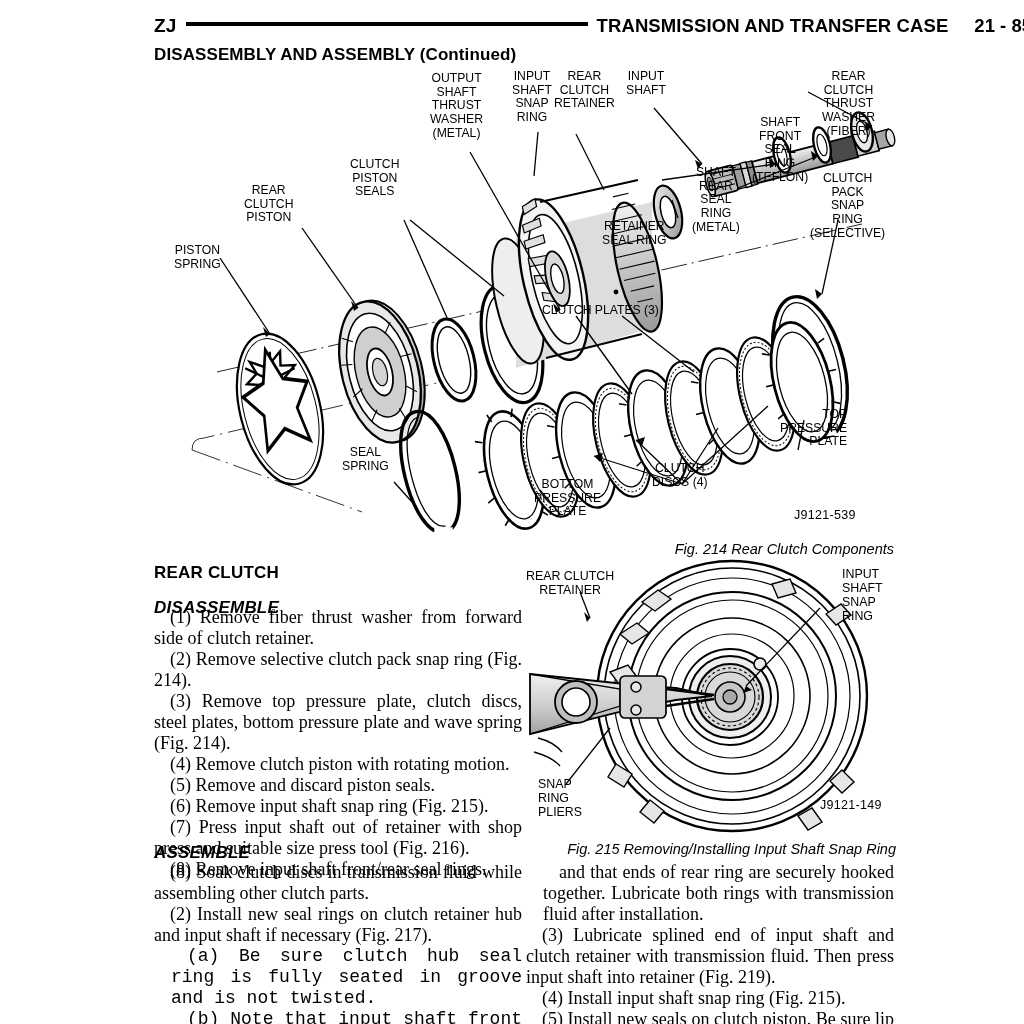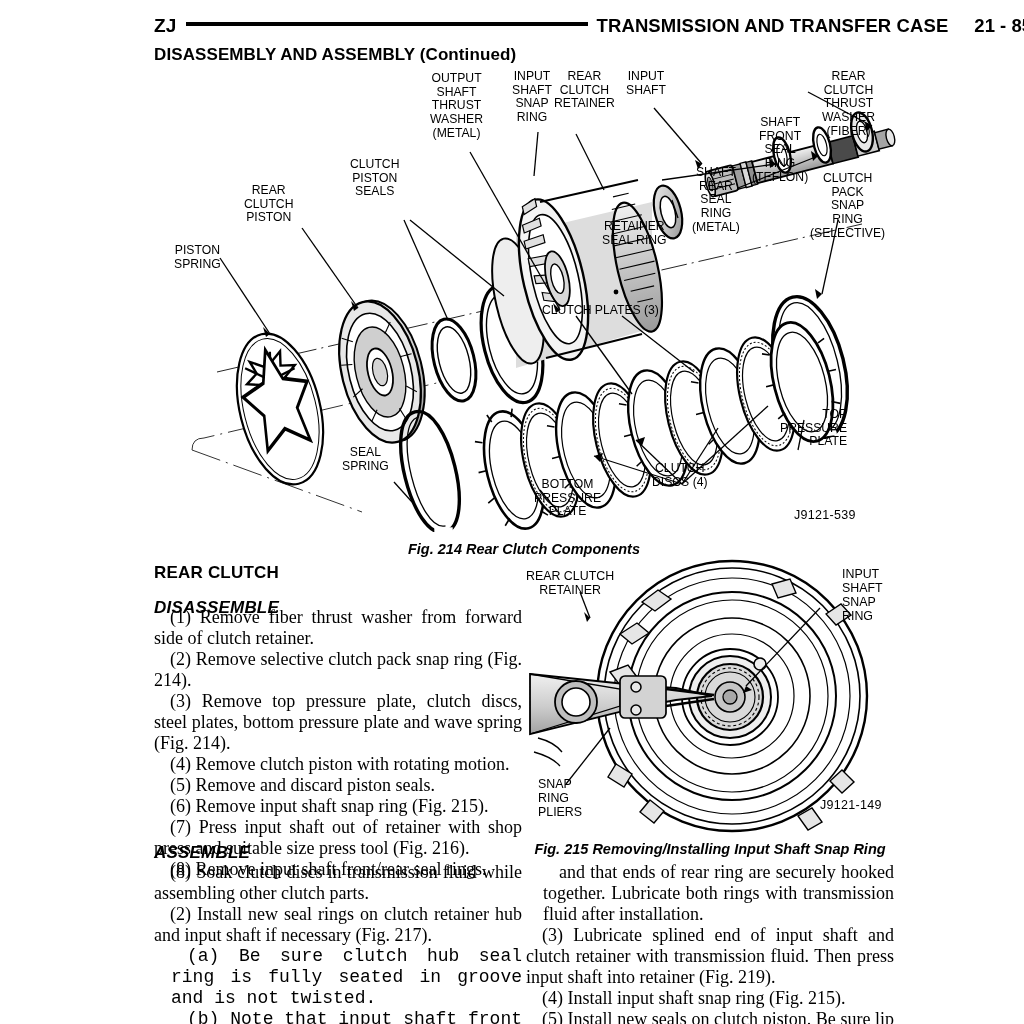--- a/index.html
+++ b/index.html
@@ -18,21 +18,21 @@
   .runhead .zj{font-family:"Liberation Sans",sans-serif;font-weight:bold;font-size:19px;letter-spacing:.2px;}
   .runhead .rule{flex:0 0 auto;width:402px;height:4px;background:#000;margin:0 9px 4px 9px;}
   .runhead .title{font-family:"Liberation Sans",sans-serif;font-weight:bold;font-size:18.5px;letter-spacing:.1px;white-space:nowrap;}
   .runhead .pageno{font-family:"Liberation Sans",sans-serif;font-weight:bold;font-size:18.5px;margin-left:26px;white-space:nowrap;text-align:right;}
 
   .subhead{position:absolute;left:142px;top:45px;font-family:"Liberation Sans",sans-serif;font-weight:bold;font-size:17px;letter-spacing:.1px;}
 
   
   .fig214{position:absolute;left:150px;top:72px;width:740px;height:460px;}
   .fig214 svg{display:block;}
-  .cap{position:absolute;font-family:"Liberation Sans",sans-serif;font-style:italic;font-weight:bold;font-size:14.5px;text-align:center;}
+  .cap{position:absolute;font-family:"Liberation Sans",sans-serif;font-style:italic;font-weight:normal;font-size:14.5px;text-align:right;}
   #cap214{left:142px;top:541px;width:740px;}
   #cap215{left:512px;top:841px;width:372px;}
 
   .jno{font-family:"Liberation Sans",sans-serif;font-size:12.5px;letter-spacing:.3px;}
 
   
   .h1{position:absolute;font-family:"Liberation Sans",sans-serif;font-weight:bold;font-size:17px;letter-spacing:.2px;}
   .h2{position:absolute;font-family:"Liberation Sans",sans-serif;font-weight:bold;font-style:italic;font-size:17px;letter-spacing:.2px;}
 
   

